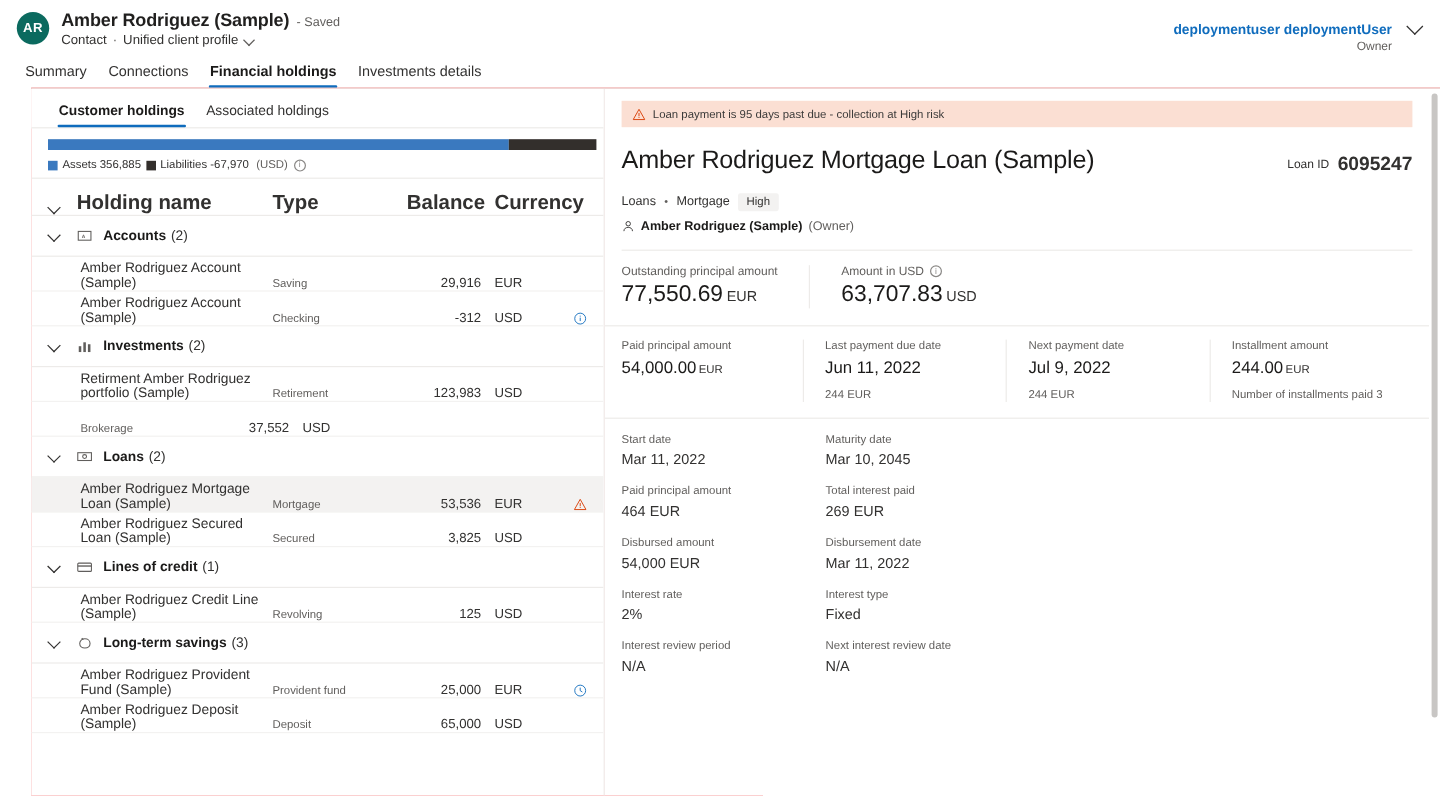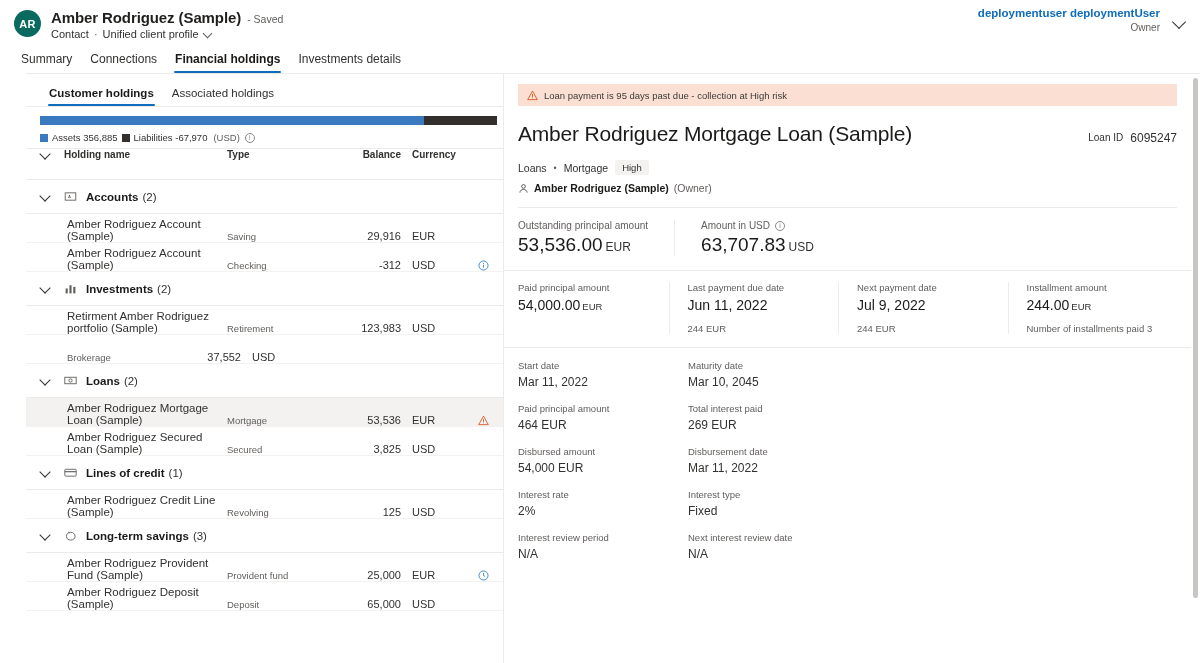--- a/index.html
+++ b/index.html
@@ -34,21 +34,21 @@
   .hdr-sub { font-size: 11px; color: #323130; }
   .hdr-sub-dot { font-size: 11px; color: #605e5c; }
   .chev-sm { display: inline-block; width: 9px; height: 9px; position: relative; }
   .chev-sm::after {
     content: ""; position: absolute; left: 0; top: 0;
     width: 6px; height: 6px;
     border-right: 1px solid #605e5c; border-bottom: 1px solid #605e5c;
     transform: rotate(45deg);
   }
   .hdr-user {
-    position: absolute; right: 40px; top: 7px; text-align: right;
+    position: absolute; right: 40px; top: 19px; text-align: right;
   }
   .hdr-user-name { font-size: 11.5px; color: #0f6cbd; font-weight: 600; line-height: 13px; }
   .hdr-user-role { font-size: 10px; color: #605e5c; line-height: 13px; margin-top: 1px; }
   .hdr-user-chev {
     position: absolute; right: 14px; top: 17px;
     width: 12px; height: 12px;
   }
   .hdr-user-chev::after {
     content: ""; position: absolute; left: 0; top: 0;
     width: 9px; height: 9px;
@@ -121,24 +121,24 @@
   .sw-assets { background: #3a79bf; }
   .sw-liab { background: #332f2c; }
   .legend-cur { color: #605e5c; margin-left: 2px; }
   .info-circle {
     width: 10px; height: 10px; border: 1px solid #8a8886; border-radius: 50%;
     display: inline-flex; align-items: center; justify-content: center;
     font-size: 7px; color: #8a8886; line-height: 1; margin-left: 1px;
   }
 
   .table-head {
-    display: flex; align-items: flex-start;
+    display: flex; align-items: flex-end;
     height: 31px; padding: 0 14px;
     border-bottom: 1px solid #edebe9;
-    font-size: 10px; font-weight: 600; color: #323130;
+    font-size: 17px; font-weight: 600; color: #323130;
   }
   .th-chev { width: 24px; display: flex; align-items: center; }
   .chev-d { width: 11px; height: 11px; position: relative; }
   .chev-d::after {
     content: ""; position: absolute; left: 1px; top: 1px;
     width: 7px; height: 7px;
     border-right: 1.2px solid #323130; border-bottom: 1.2px solid #323130;
     transform: rotate(45deg);
   }
   .th-name { flex: 1; }
@@ -198,21 +198,21 @@
   .loan-title-row {
     display: flex; align-items: baseline;
     padding: 16px 14px 0 14px;
   }
   .loan-title {
     font-size: 21px; font-weight: 400; color: #1b1a19;
     letter-spacing: -.2px; flex: 1;
   }
   .loan-id-wrap { display: flex; align-items: center; gap: 7px; }
   .loan-id-lbl { font-size: 10px; color: #323130; }
-  .loan-id-val { font-size: 12px; color: #323130; }
+  .loan-id-val { font-size: 16px; color: #323130; font-weight: bold; }
 
   .crumb-row {
     display: flex; align-items: center; gap: 7px;
     padding: 14px 14px 0 14px;
     font-size: 10.5px; color: #323130;
   }
   .crumb-dot { color: #605e5c; font-size: 9px; }
   .risk-badge {
     background: #f3f2f1; color: #323130;
     font-size: 9.5px; padding: 2px 7px; border-radius: 2px;
@@ -536,21 +536,21 @@
         <span class="owner-tag">(Owner)</span>
       </div>
 
       <div class="sep"></div>
 
       <div class="amount-row" id="amount-row">
           <div class="amount-cell">
             <div class="amt-lbl">
               <span>Outstanding principal amount</span>
             </div>
-            <div class="amt-val"><span>53,536.00</span><span class="amt-cur">EUR</span></div>
+            <div class="amt-val"><span>77,550.69</span><span class="amt-cur">EUR</span></div>
           </div>
           <div class="amount-cell">
             <div class="amt-lbl">
               <span>Amount in USD</span>
               <span class="info-circle">i</span>
             </div>
             <div class="amt-val"><span>63,707.83</span><span class="amt-cur">USD</span></div>
           </div>
         </div>
       <div class="sep-full"></div>

